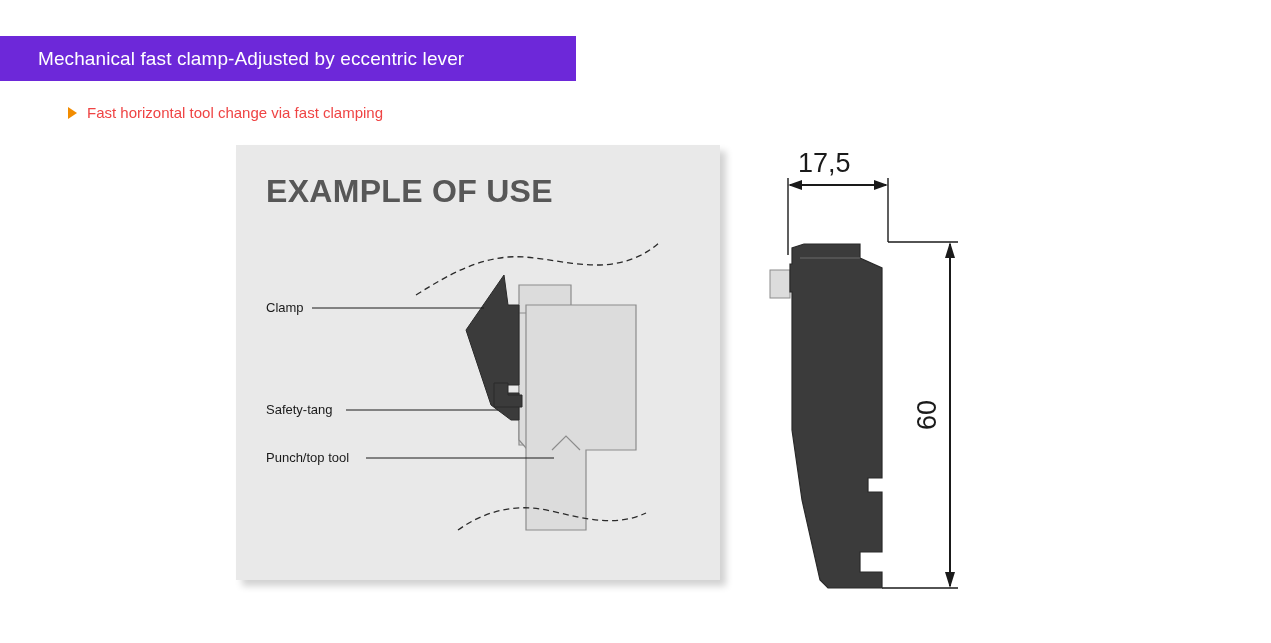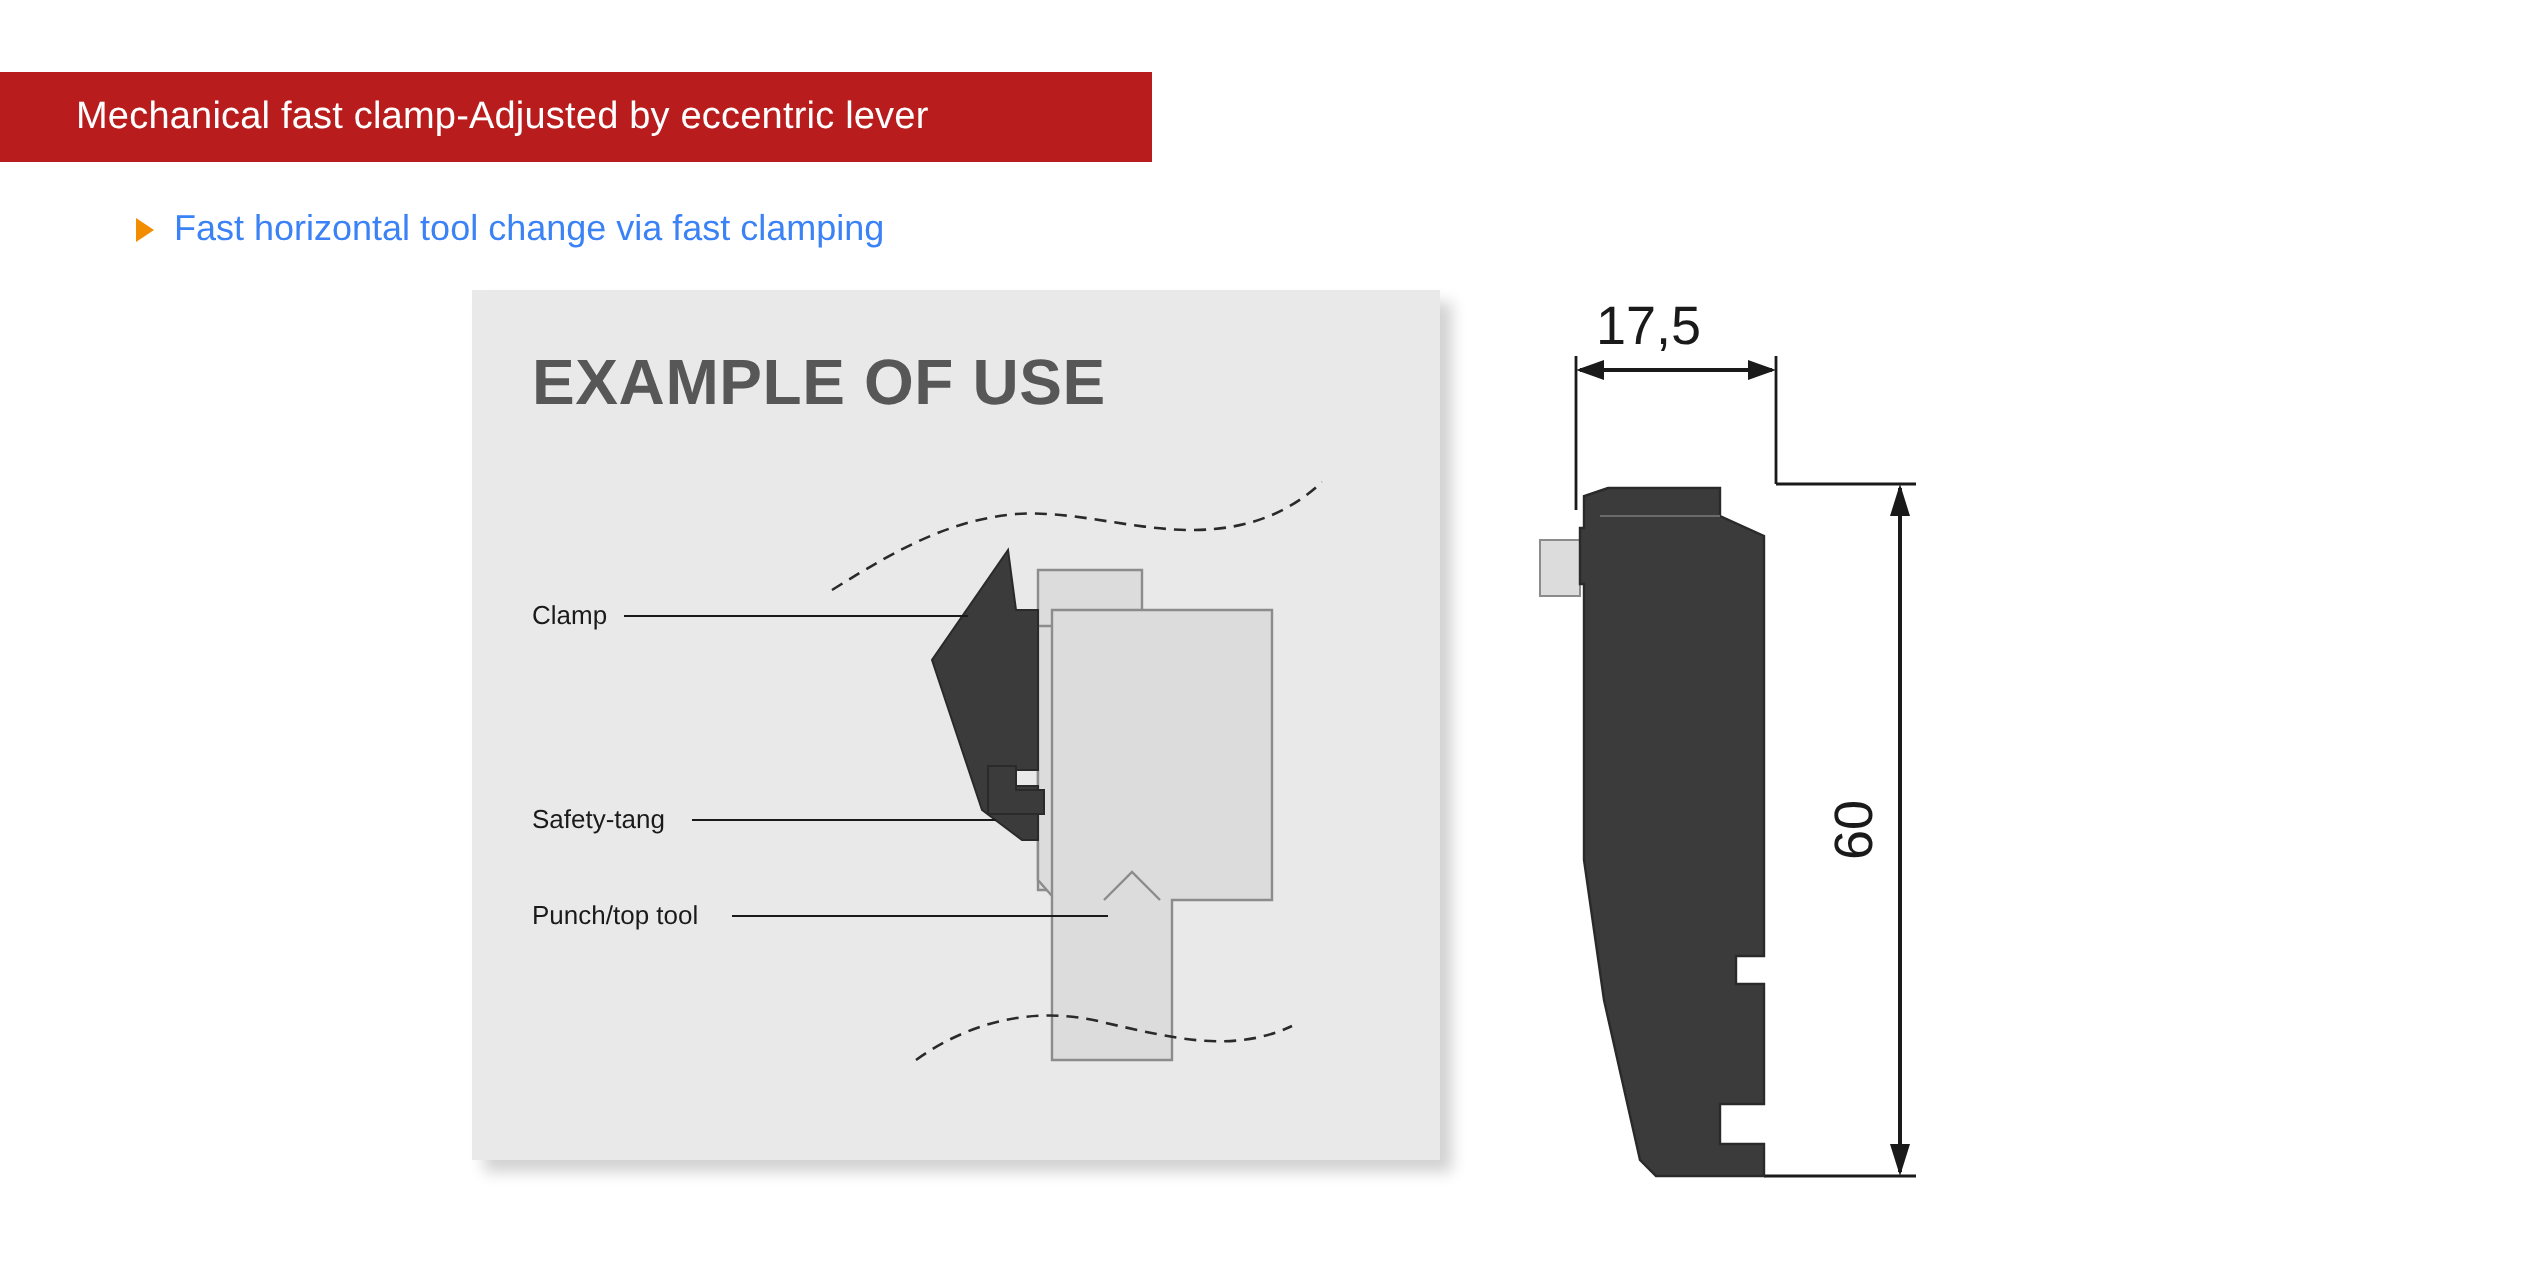--- a/index.html
+++ b/index.html
@@ -15,21 +15,21 @@
     overflow: hidden;
   }
 
   
   .title-banner {
     position: absolute;
     left: 0;
     top: 36px;
     width: 576px;
     height: 45px;
-    background: #b91c1c;
+    background: #6d28d9;
     display: flex;
     align-items: center;
   }
   .title-banner .title-text {
     color: #ffffff;
     font-size: 19px;
     font-weight: 400;
     padding-left: 38px;
     letter-spacing: 0.1px;
     white-space: nowrap;
@@ -45,22 +45,22 @@
   }
   .bullet-arrow {
     width: 0;
     height: 0;
     border-left: 9px solid #f28c00;
     border-top: 6px solid transparent;
     border-bottom: 6px solid transparent;
     margin-right: 10px;
   }
   .bullet-text {
-    font-size: 18px;
-    color: #3b82f6;
+    font-size: 15px;
+    color: #ef4444;
     white-space: nowrap;
   }
 
   
   .example-panel {
     position: absolute;
     left: 236px;
     top: 145px;
     width: 484px;
     height: 435px;

